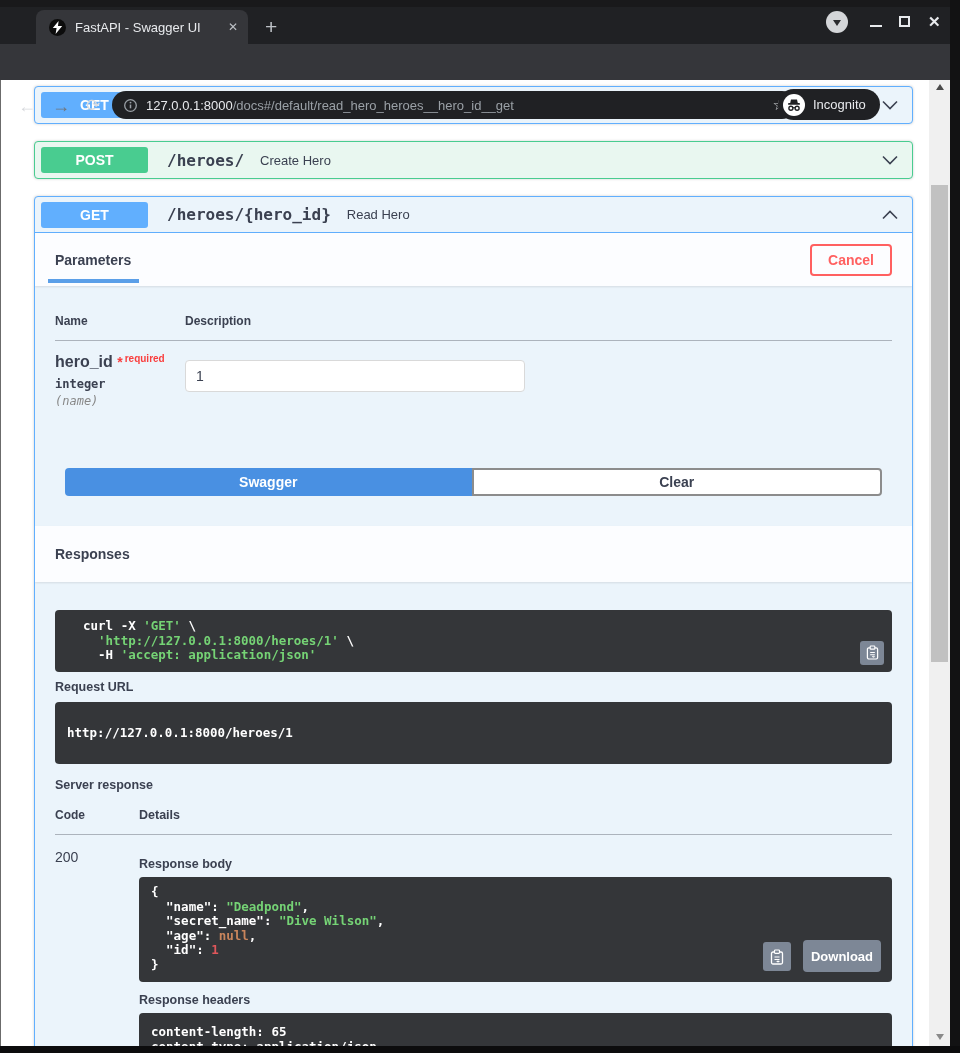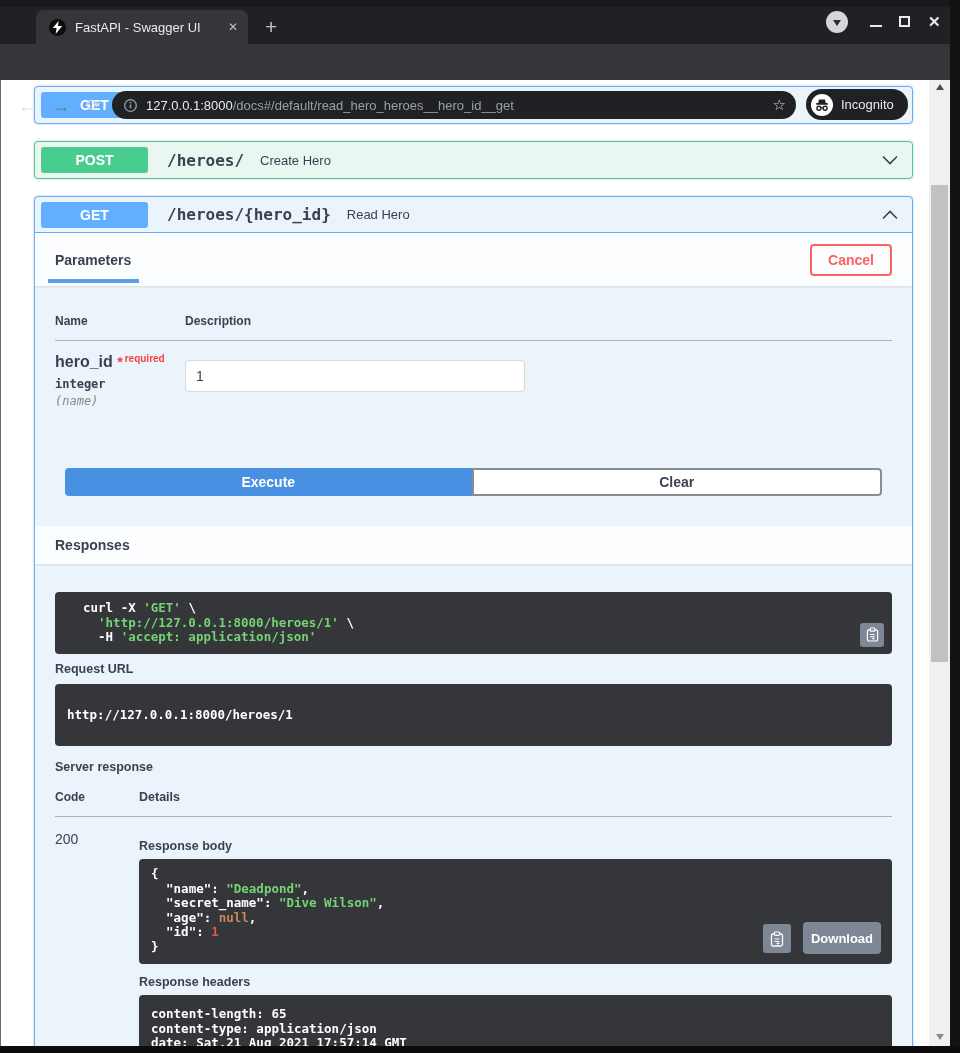--- a/index.html
+++ b/index.html
@@ -29,21 +29,21 @@
   .btn-max{position:absolute;left:899px;top:16px;width:11px;height:11px;border:2px solid #e8eaed;background:transparent;}
   .btn-close{position:absolute;left:928px;top:13px;color:#e8eaed;font-size:15px;font-weight:bold;}
 
   .toolbar{position:absolute;top:44px;left:0;width:960px;height:36px;background:var(--chrome_surface);}
   .nav-ic{position:absolute;top:48px;font-size:18px;line-height:28px;}
   .urlbar{position:absolute;left:112px;top:47px;width:684px;height:28px;border-radius:14px;background:var(--chrome_bg);
           display:flex;align-items:center;padding:0 10px 0 11px;}
   .url-host{color:#e8eaed;font-size:13px;margin-left:8px;white-space:nowrap;}
   .url-path{color:#9aa0a6;font-size:13px;white-space:nowrap;overflow:hidden;flex:1;}
   .star{color:#cfd2d6;font-size:15px;margin-left:6px;}
-  .incog{position:absolute;left:806px;top:45px;height:31px;border-radius:16px;background:var(--chrome_bg);
+  .incog{position:absolute;left:778px;top:45px;height:31px;border-radius:16px;background:var(--chrome_bg);
          display:flex;align-items:center;padding:0 14px 0 5px;}
   .incog-circle{width:22px;height:22px;border-radius:50%;background:#fff;display:flex;align-items:center;justify-content:center;}
   .incog-label{color:#e8eaed;font-size:13px;margin-left:8px;}
   .kebab{position:absolute;left:929px;top:49px;color:#d8dade;font-size:15px;font-weight:bold;letter-spacing:0;}
 
   
   .page{position:absolute;top:80px;left:0;width:929px;height:973px;background:#fff;overflow:hidden;
         padding:6px 0 0 33px;border-left:1px solid #6b6b6b;}
   .opblock{width:879px;border-radius:4px;border:1px solid;box-shadow:0 0 3px rgba(0,0,0,.19);margin-bottom:17px;overflow:hidden;}
   .opblock.get{background:var(--get_bg);border-color:var(--get);}
@@ -79,21 +79,21 @@
   .param-in{font-size:12px;font-style:italic;color:#888;margin-top:3px;}
   .param-input{width:340px;height:32px;border:1px solid #d9d9d9;border-radius:4px;padding:0 10px;
                font-size:14px;color:var(--text);font-family:inherit;margin-top:7px;background:#fff;}
 
   .execute-wrapper{padding:60px 30px 30px;display:flex;}
   .btn-execute{flex:1;height:28px;background:var(--execute);border:none;border-radius:4px 0 0 4px;
                color:#fff;font-weight:bold;font-size:14px;font-family:inherit;}
   .btn-clear{flex:1;height:28px;background:#fff;border:2px solid #8c8c8c;border-radius:0 4px 4px 0;
              color:var(--text);font-weight:bold;font-size:14px;font-family:inherit;}
 
-  .responses-header{height:38px;}
+  .responses-header{height:56px;}
   .responses-content{padding:20px;}
   .blk-label{font-size:12.5px;font-weight:bold;color:var(--text);}
   .codeblock{background:var(--code_bg);border-radius:4px;color:#fff;font-size:12.5px;line-height:14.5px;
              font-weight:bold;padding:9px 28px;position:relative;margin-top:8px;}
   .codeblock pre{font-family:"DejaVu Sans Mono","Liberation Mono",monospace;font-size:12.5px;line-height:14.5px;white-space:pre;}
   .codeblock .code-line{font-family:"DejaVu Sans Mono","Liberation Mono",monospace;white-space:pre;}
   .tok-w{color:#fff;} .tok-g{color:var(--code_green);} .tok-o{color:var(--code_orange);} .tok-r{color:var(--code_red);}
   .curl-block{min-height:57px;padding-right:44px;}
   .copy-btn{position:absolute;width:24px;height:24px;background:var(--btn_gray);border:none;border-radius:3px;
             display:flex;align-items:center;justify-content:center;}
@@ -244,21 +244,21 @@
             </td>
             <td>
               <input class="param-input" type="text" value="1" style="">
             </td>
           </tr>
         </tbody>
       </table>
     </div>
 
     <div class="execute-wrapper">
-      <button class="btn-execute">Execute</button>
+      <button class="btn-execute">Swagger</button>
       <button class="btn-clear">Clear</button>
     </div>
 
     <div class="section-header responses-header">
       <span class="tab-title-sw">Responses</span>
     </div>
 
     <div class="responses-content">
       <div class="codeblock curl-block">
         <div>

